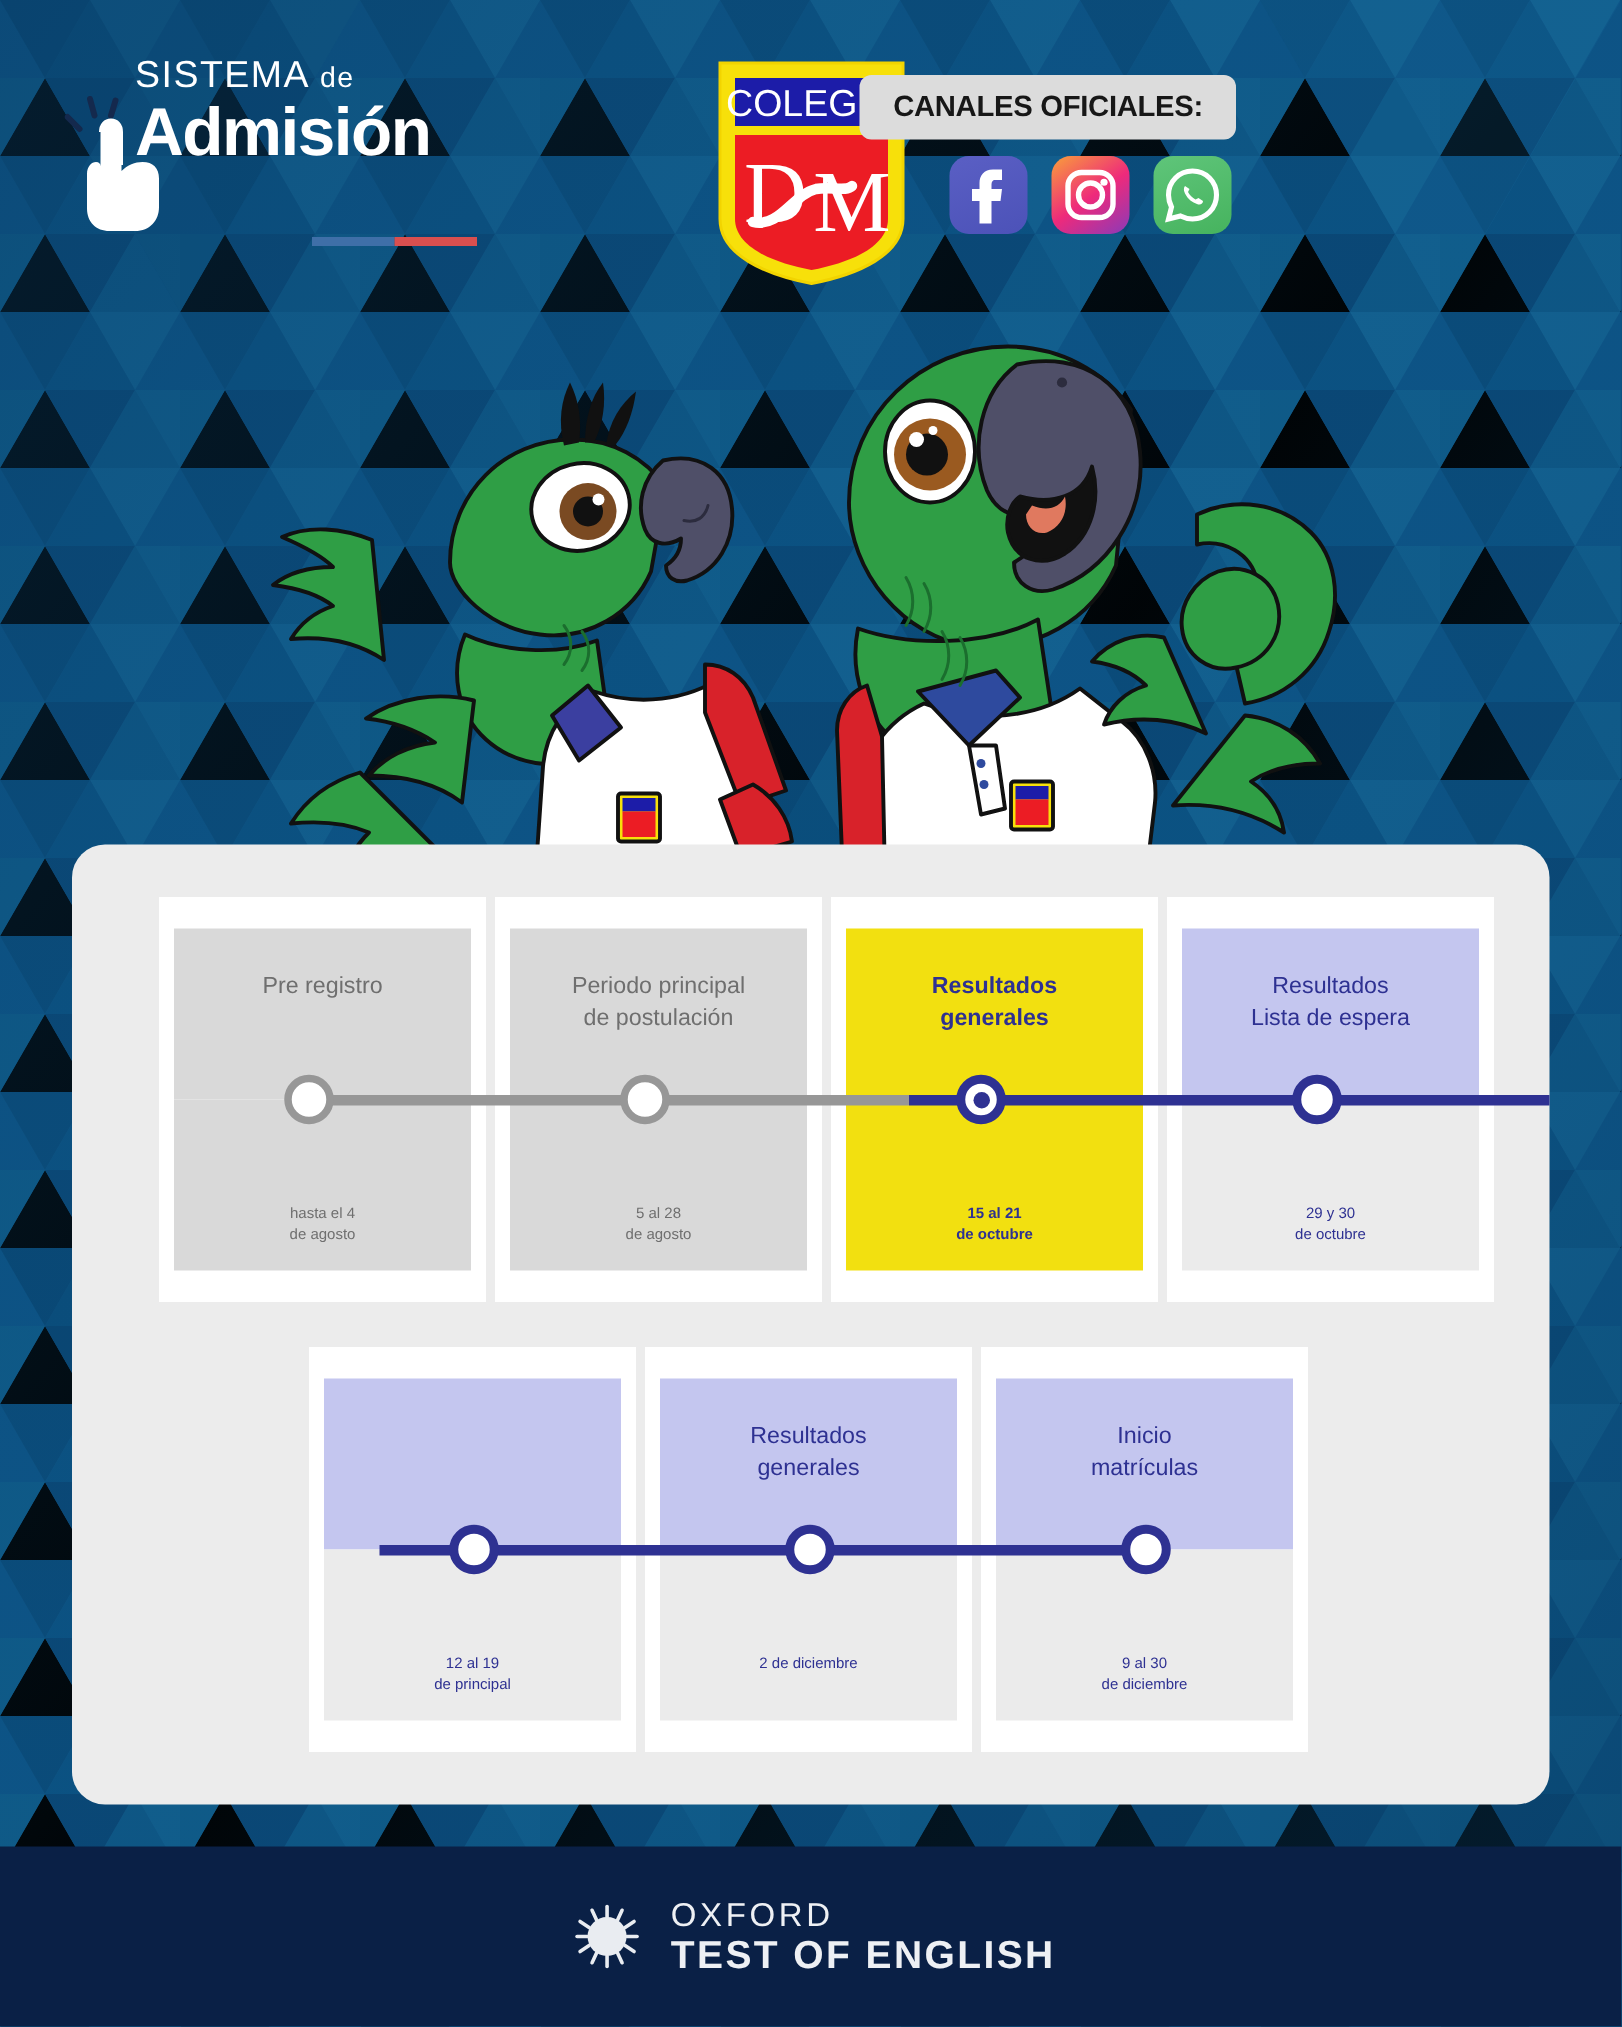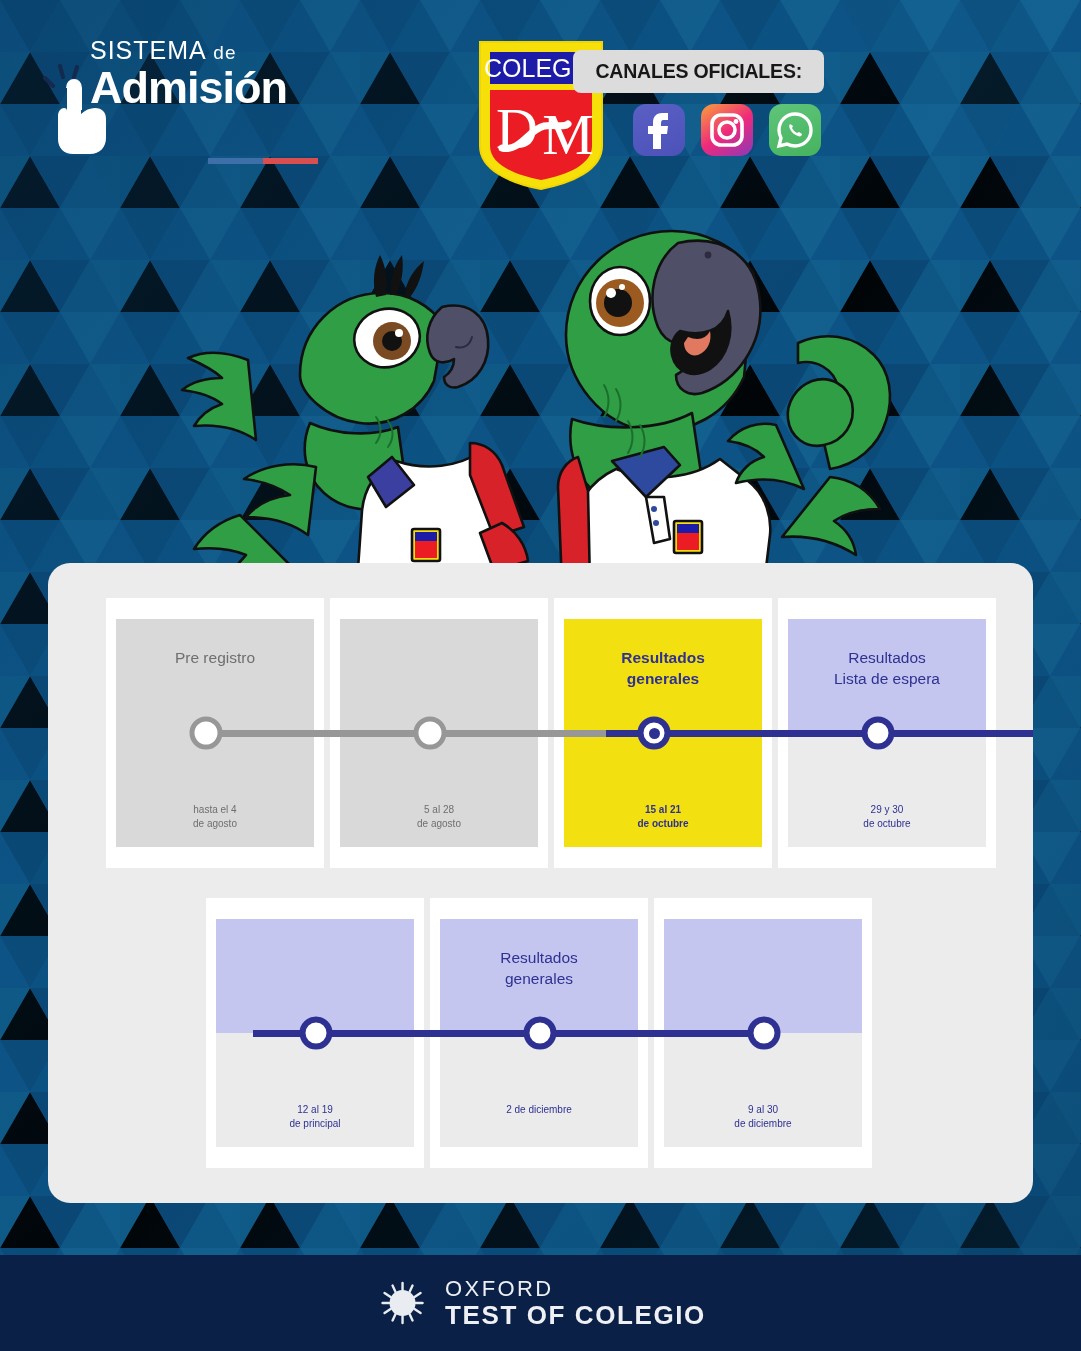--- a/index.html
+++ b/index.html
@@ -114,21 +114,21 @@
   .node-blue { border:6px solid #2e3192; }
   .node-current { border:6px solid #2e3192; }
   .node-current::after {
     content:""; position:absolute; left:50%; top:50%;
     transform:translate(-50%,-50%);
     width:11px; height:11px; border-radius:50%; background:#2e3192;
   }
 
   
   .footer {
-    position:absolute; left:0; bottom:0; width:1081px; height:96px;
+    position:absolute; left:0; bottom:0; width:1081px; height:120px;
     background:#0a2046;
   }
   .oxford {
     position:absolute; left:50%; top:50%; transform:translate(-50%,-50%);
     display:flex; align-items:center; gap:16px;
   }
   .ox-text { color:#eef0f4; line-height:1.08; }
   .ox-line1 { font-size:22px; letter-spacing:2.4px; font-weight:400; }
   .ox-line2 { font-size:26px; letter-spacing:1.6px; font-weight:700; }
 </style>
@@ -331,20 +331,24 @@
         <div>hasta el 4</div>
         <div>de agosto</div>
       </div>
     </div>
 
     <div class="card muted">
       <div class="card-inner">
         <div class="half half-top" style="background:#d9d9d9"></div>
         <div class="half half-bot" style="background:#d9d9d9"></div>
       </div>
+      <div class="card-title">
+        <div>Periodo principal</div>
+        <div>de postulación</div>
+      </div>
       <div class="node node-grey" style="left:100px; top:50%;"></div>
       <div class="card-date">
         <div>5 al 28</div>
         <div>de agosto</div>
       </div>
     </div>
 
     <div class="card active">
       <div class="card-inner">
         <div class="half half-top" style="background:#f2e010"></div>
@@ -406,20 +410,24 @@
       <div class="node node-blue" style="left:110px; top:50%;"></div>
       <div class="card-date" style="bottom:52px">
         <div>2 de diciembre</div>
       </div>
     </div>
 
     <div class="card">
       <div class="card-inner">
         <div class="half half-top" style="background:#c4c6ef"></div>
         <div class="half half-bot" style="background:#ebebeb"></div>
+      </div>
+      <div class="card-title">
+        <div>Inicio</div>
+        <div>matrículas</div>
       </div>
       <div class="node node-blue" style="left:110px; top:50%;"></div>
       <div class="card-date">
         <div>9 al 30</div>
         <div>de diciembre</div>
       </div>
     </div>
   </div>
 </div>
 
@@ -439,16 +447,16 @@
             <line x1="17" y1="44.5" x2="20" y2="38"></line>
           <line x1="9" y1="37" x2="15" y2="33"></line>
             <line x1="7" y1="27" x2="14" y2="27"></line>
           <line x1="9" y1="17" x2="15" y2="21"></line>
             <line x1="17" y1="9.5" x2="20" y2="16"></line>
         </g>
       </g>
     </svg>
     <div class="ox-text">
       <div class="ox-line1">OXFORD</div>
-      <div class="ox-line2">TEST OF COLEGIO</div>
+      <div class="ox-line2">TEST OF ENGLISH</div>
     </div>
   </div>
 </div>
 
 </body></html>

